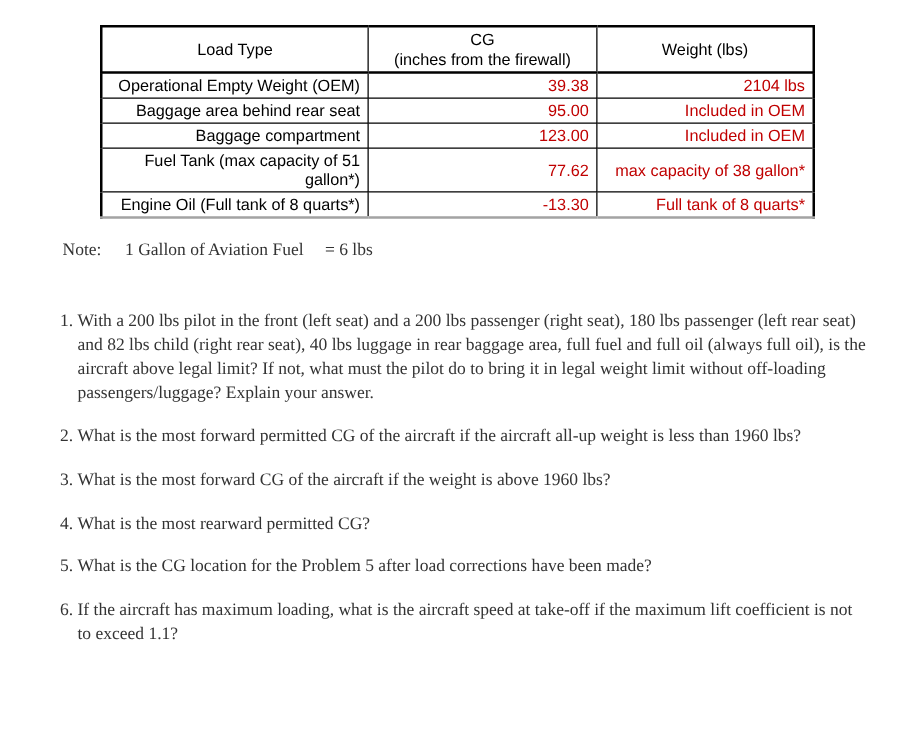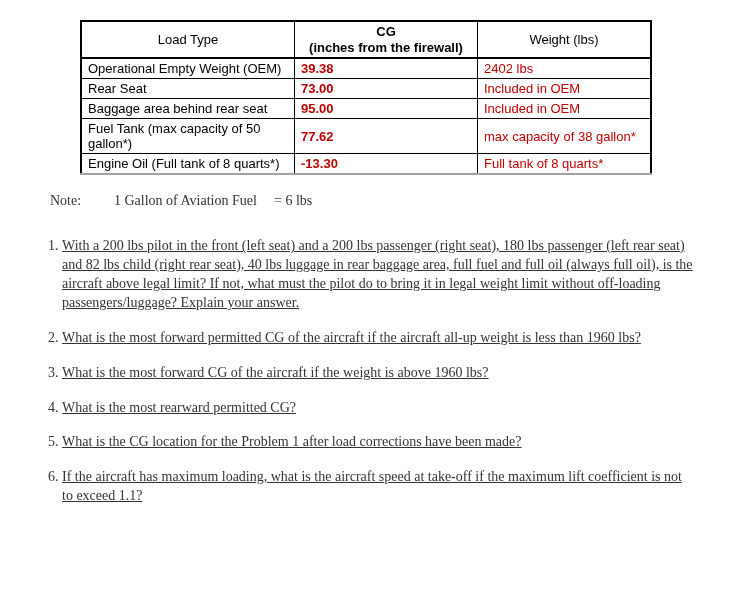--- a/index.html
+++ b/index.html
@@ -14,59 +14,57 @@
   }
   table {
     border-collapse: collapse;
     margin-left: 50px;
     margin-bottom: 18px;
     padding-left: 24px;
   }
   th, td {
     border: 1px solid #000;
     padding: 2px 6px;
-    text-align: left;
+    text-align: right;
     vertical-align: middle;
     font-family: Arial, Helvetica, sans-serif;
     font-size: 13px;
   }
   th {
     font-weight: normal;
     text-align: center;
     border-top: 2px solid #000;
     border-bottom: 2px solid #000;
   }
   th:first-child, td:first-child { border-left: 2px solid #000; }
   th:last-child, td:last-child { border-right: 2px solid #000; }
   tr:last-child td { border-bottom: 2px solid #a3a3a3; }
   .col-load { width: 200px; color: #000; }
-  .col-cg   { width: 170px; color: #c00000; font-weight: bold; }
+  .col-cg   { width: 170px; color: #c00000; }
   .col-wt   { width: 160px; color: #c00000; }
   th.col-cg, th.col-wt { color: #000; }
   .cg-head-inner { line-height: 1.2; }
   .note-block {
     display: flex;
     margin-left: 20px;
-    margin-bottom: 28px;
+    margin-bottom: 40px;
     font-size: 14px;
-    gap: 14px;
   }
   .note-label { width: 50px; }
   .note-lines { }
   .note-line { display: flex; font-family: Liberation Serif, serif; }
   .note-left { width: 160px; }
   .note-right { }
   ol.questions {
     margin: 0 10px 0 10px;
     padding-left: 22px;
   }
   ol.questions > li {
     margin-bottom: 16px;
     line-height: 1.35;
-    text-decoration: underline;
   }
 </style>
 </head>
 <body>
 
 <table>
   <thead>
     <tr>
       <th class="col-load">Load Type</th>
       <th class="col-cg">
@@ -75,34 +73,34 @@
           <div>(inches from the firewall)</div>
         </div>
       </th>
       <th class="col-wt">Weight (lbs)</th>
     </tr>
   </thead>
   <tbody>
     <tr>
       <td class="col-load">Operational Empty Weight (OEM)</td>
       <td class="col-cg">39.38</td>
-      <td class="col-wt">2402 lbs</td>
-    </tr>
-    <tr>
-      <td class="col-load">Rear Seat</td>
-      <td class="col-cg">73.00</td>
-      <td class="col-wt">Included in OEM</td>
+      <td class="col-wt">2104 lbs</td>
     </tr>
     <tr>
       <td class="col-load">Baggage area behind rear seat</td>
       <td class="col-cg">95.00</td>
       <td class="col-wt">Included in OEM</td>
     </tr>
     <tr>
-      <td class="col-load">Fuel Tank (max capacity of 50 gallon*)</td>
+      <td class="col-load">Baggage compartment</td>
+      <td class="col-cg">123.00</td>
+      <td class="col-wt">Included in OEM</td>
+    </tr>
+    <tr>
+      <td class="col-load">Fuel Tank (max capacity of 51 gallon*)</td>
       <td class="col-cg">77.62</td>
       <td class="col-wt">max capacity of 38 gallon*</td>
     </tr>
     <tr>
       <td class="col-load">Engine Oil (Full tank of 8 quarts*)</td>
       <td class="col-cg">-13.30</td>
       <td class="col-wt">Full tank of 8 quarts*</td>
     </tr>
   </tbody>
 </table>
@@ -115,15 +113,15 @@
       <div class="note-right">= 6 lbs</div>
     </div>
   </div>
 </div>
 
 <ol class="questions">
   <li>With a 200 lbs pilot in the front (left seat) and a 200 lbs passenger (right seat), 180 lbs passenger (left rear seat) and 82 lbs child (right rear seat), 40 lbs luggage in rear baggage area, full fuel and full oil (always full oil), is the aircraft above legal limit? If not, what must the pilot do to bring it in legal weight limit without off-loading passengers/luggage? Explain your answer.</li>
   <li>What is the most forward permitted CG of the aircraft if the aircraft all-up weight is less than 1960 lbs?</li>
   <li>What is the most forward CG of the aircraft if the weight is above 1960 lbs?</li>
   <li>What is the most rearward permitted CG?</li>
-  <li>What is the CG location for the Problem 1 after load corrections have been made?</li>
+  <li>What is the CG location for the Problem 5 after load corrections have been made?</li>
   <li>If the aircraft has maximum loading, what is the aircraft speed at take-off if the maximum lift coefficient is not to exceed 1.1?</li>
 </ol>
 
 </body></html>

